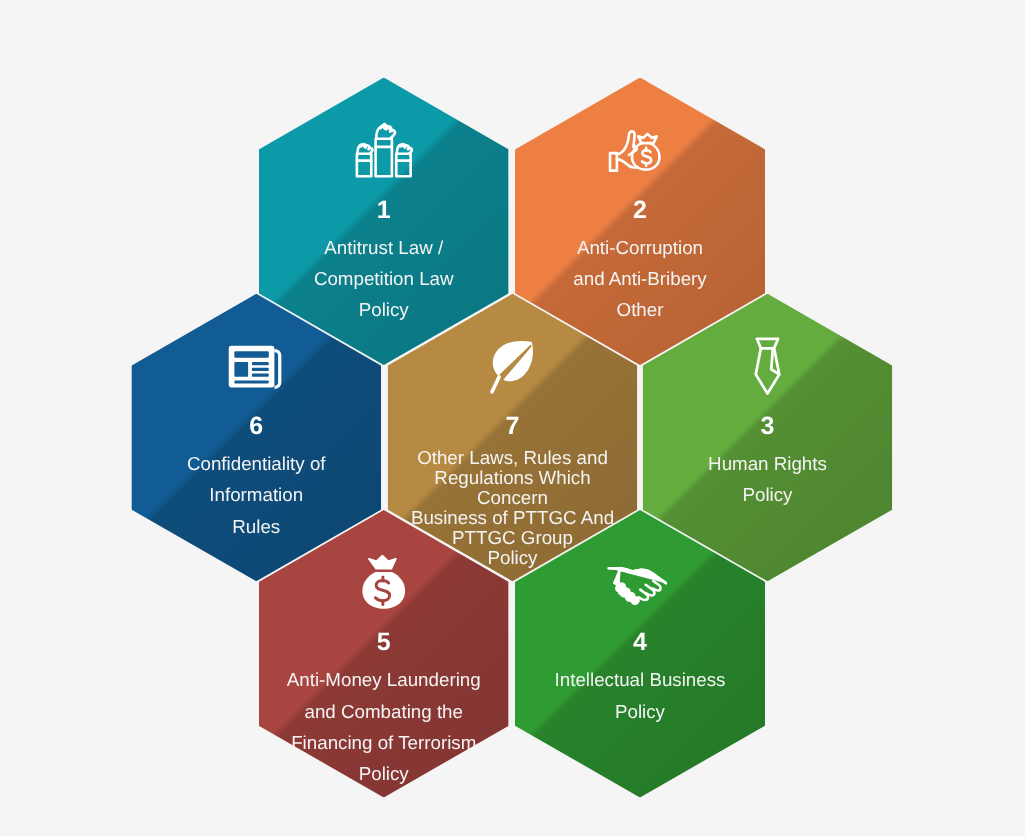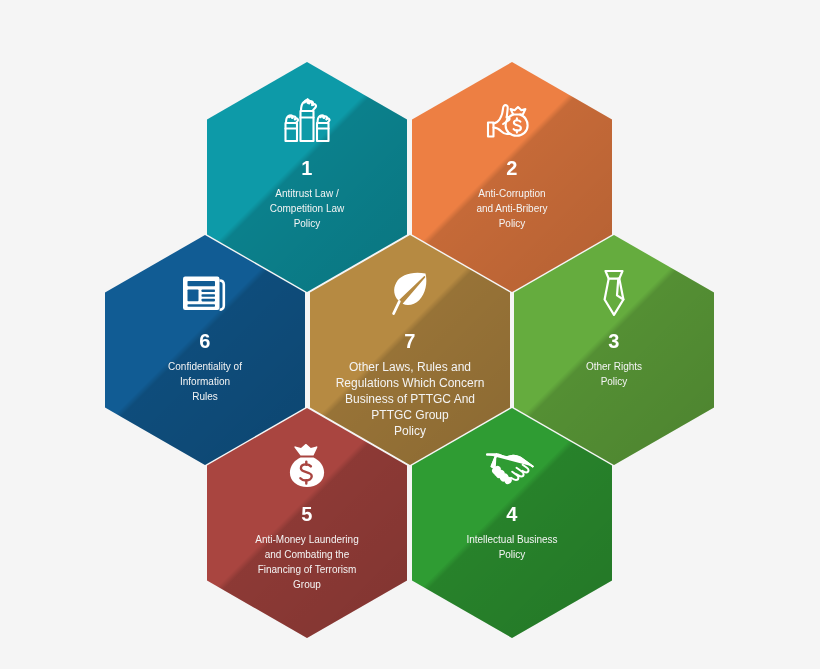--- a/index.html
+++ b/index.html
@@ -77,22 +77,22 @@
   .hex-number {
     font-size: 20px;
     font-weight: bold;
     line-height: 1;
     margin-top: 10px;
     color: #ffffff;
     letter-spacing: 0.2px;
   }
 
   .hex-label {
-    font-size: 10px;
-    line-height: 15px;
+    font-size: 15px;
+    line-height: 25px;
     margin-top: 8px;
     padding: 0 16px;
     color: #f4f4f4;
     font-weight: 400;
     white-space: pre-line;
   }
 
   
   .cell-pos-1 { left: 207px; top: 62px; }
   .cell-pos-2 { left: 412px; top: 62px; }
@@ -114,21 +114,21 @@
   .hex-cell::after {
     content: "";
     position: absolute;
     inset: 0;
     -webkit-clip-path: polygon(50% 0%, 100% 25%, 100% 75%, 50% 100%, 0% 75%, 0% 25%);
     clip-path: polygon(50% 0%, 100% 25%, 100% 75%, 50% 100%, 0% 75%, 0% 25%);
     box-shadow: 0 3px 7px rgba(0,0,0,0.18);
     pointer-events: none;
     z-index: -1;
   }
-  .hex-label-7 { font-size: 12px; line-height: 16px; padding: 0 10px; }
+  .hex-label-7 { font-size: 15px; line-height: 16px; padding: 0 10px; }
 </style>
 </head>
 <body style="background: rgb(245, 245, 245);">
 
 <div id="honeycomb-diagram" style="background: rgb(245, 245, 245);">
 
   <div class="hex-cell cell-pos-1">
     <div class="hex-shape">
       <div class="hex-fill" style="background: rgb(13, 154, 168);"></div>
       <div class="hex-shade"></div>
@@ -178,39 +178,39 @@
           <path d="M11.5 35.5c3.2 0 5.6 1.6 8 3.9 1.6 1.5 3.3 2.6 5.4 2.6h3.6"></path>
           <path d="M38 22.5c4.6 1.9 7.6 6.2 7.6 11 0 6.1-4.9 10.2-11 10.2s-11-4.1-11-10.2c0-4.8 3-9.1 7.6-11"></path>
           <path d="M31.2 22.5h9.6l2.6-5.4-4 1.2-3.4-3.2-3.4 3.2-4-1.2z"></path>
           <path d="M38.4 29.6c-0.7-0.9-1.9-1.4-3.2-1.4-2 0-3.3 1-3.3 2.5 0 3.3 7 1.7 7 5.2 0 1.6-1.5 2.7-3.7 2.7-1.5 0-2.8-0.5-3.6-1.5"></path>
           <path d="M34.9 26.3v2M34.9 38.4v2.2"></path>
         </svg>
       </div>
       <div class="hex-number">2</div>
       <div class="hex-label">Anti-Corruption
 and Anti-Bribery
-Policy</div>
+Other</div>
     </div>
   </div>
 
   <div class="hex-cell cell-pos-3">
     <div class="hex-shape">
       <div class="hex-fill" style="background: rgb(101, 172, 62);"></div>
       <div class="hex-shade"></div>
     </div>
     <div class="hex-content">
       <div class="hex-icon">
         <svg viewBox="0 0 60 56" width="60" height="56" fill="none" stroke="#ffffff" stroke-width="2.2" stroke-linejoin="round" stroke-linecap="round">
           <path d="M21.5 6h17l-3.2 7.6h-10.6z"></path>
           <path d="M24.7 13.6 20.6 34.5 30 49.8l9.4-15.3-4.1-20.9"></path>
           <path d="M34.3 13.6 33 30.4l6.4 4.1"></path>
         </svg>
       </div>
       <div class="hex-number">3</div>
-      <div class="hex-label">Other Rights
+      <div class="hex-label">Human Rights
 Policy</div>
     </div>
   </div>
 
   <div class="hex-cell cell-pos-4">
     <div class="hex-shape">
       <div class="hex-fill" style="background: rgb(47, 156, 51);"></div>
       <div class="hex-shade"></div>
     </div>
     <div class="hex-content">
@@ -246,21 +246,21 @@
           <path d="M23.5 17.5h13l3.8-8.1c0.3-0.6-0.3-1.2-0.9-1l-5.6 1.7-4.2-3.9c-0.4-0.4-1-0.4-1.4 0l-4.2 3.9-5.6-1.7c-0.6-0.2-1.2 0.4-0.9 1z" fill="#ffffff"></path>
           <path d="M36.5 19.5h-13c-6.4 2.9-10.6 8.6-10.6 15.3 0 8.6 7.5 14.2 17.1 14.2s17.1-5.6 17.1-14.2c0-6.7-4.2-12.4-10.6-15.3z" fill="#ffffff"></path>
           <path d="M33.9 28.4c-1.1-1.3-2.9-2-4.9-2-3.1 0-5.1 1.6-5.1 3.9 0 5.1 10.8 2.6 10.8 8 0 2.5-2.3 4.2-5.7 4.2-2.3 0-4.3-0.8-5.6-2.3" fill="none" stroke="#a94540" stroke-width="2.4" stroke-linecap="round"></path>
           <path d="M29.3 23.6v3.1M29.3 42.3v3.2" fill="none" stroke="#a94540" stroke-width="2.4" stroke-linecap="round"></path>
         </svg>
       </div>
       <div class="hex-number">5</div>
       <div class="hex-label">Anti-Money Laundering
 and Combating the
 Financing of Terrorism
-Group</div>
+Policy</div>
     </div>
   </div>
 
   <div class="hex-cell cell-pos-6">
     <div class="hex-shape">
       <div class="hex-fill" style="background: rgb(17, 92, 148);"></div>
       <div class="hex-shade"></div>
     </div>
     <div class="hex-content">
       <div class="hex-icon">

